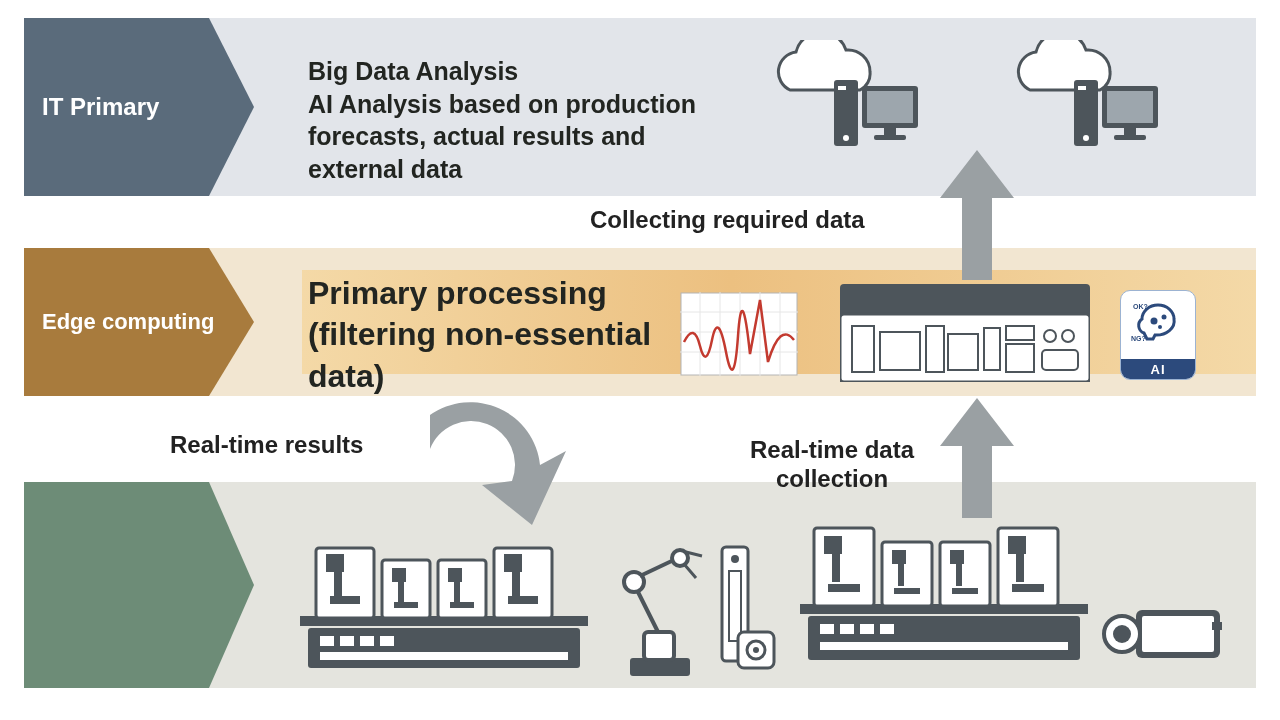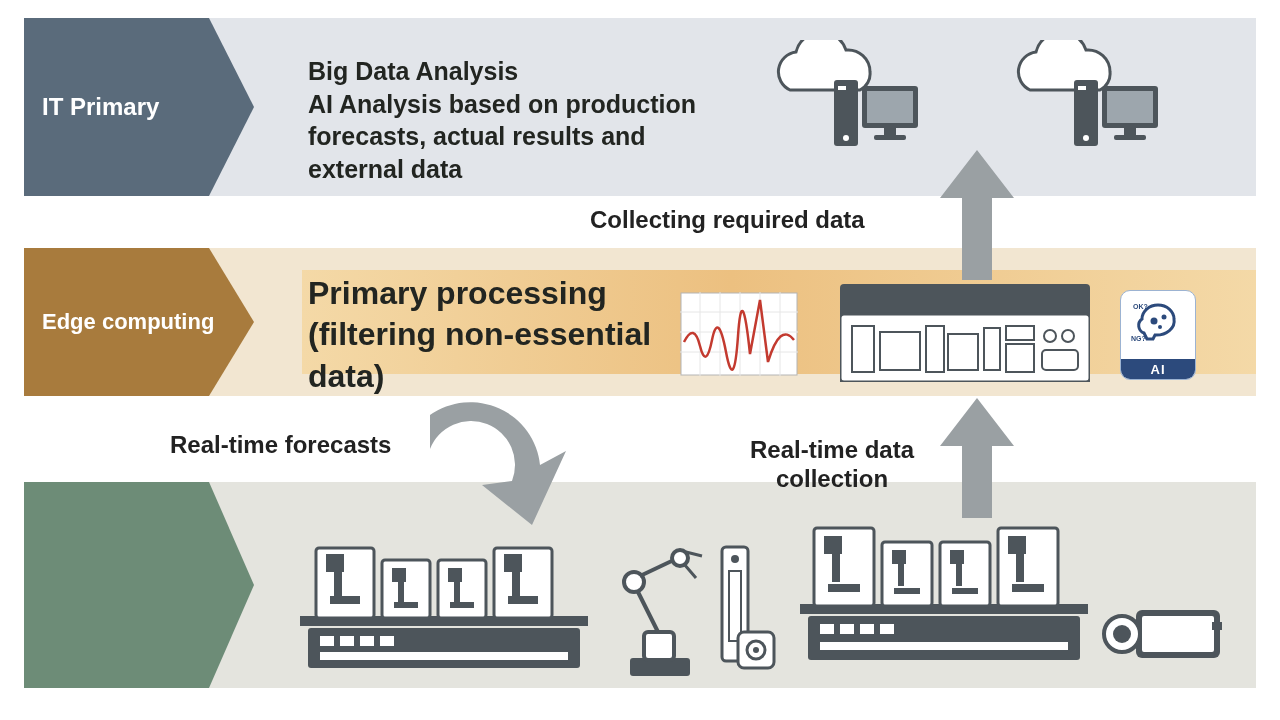--- a/index.html
+++ b/index.html
@@ -267,21 +267,21 @@
       <circle cx="24" cy="24" r="3.5" fill="#2c4a7c"></circle>
       <circle cx="34" cy="20" r="2.5" fill="#2c4a7c"></circle>
       <circle cx="30" cy="30" r="2" fill="#2c4a7c"></circle>
       <text x="3" y="12" font-size="7" fill="#2c4a7c" font-weight="700">OK?</text>
       <text x="1" y="44" font-size="7" fill="#2c4a7c" font-weight="700">NG?</text>
     </svg>
   </div>
   <div class="bot">AI</div>
 </div>
 
-<div id="label-response">Real-time forecasts</div>
+<div id="label-response">Real-time results</div>
 <div id="label-rtcollect" style="white-space:pre-line;">Real-time data
 collection</div>
 
 <div id="arrow-up-bottom" class="gfx">
   <svg width="74" height="120" viewBox="0 0 74 120">
     <polygon fill="#9aa0a3" points="37,0 74,48 52,48 52,120 22,120 22,48 0,48"></polygon>
   </svg>
 </div>
 
 <div id="arrow-curved" class="gfx">

